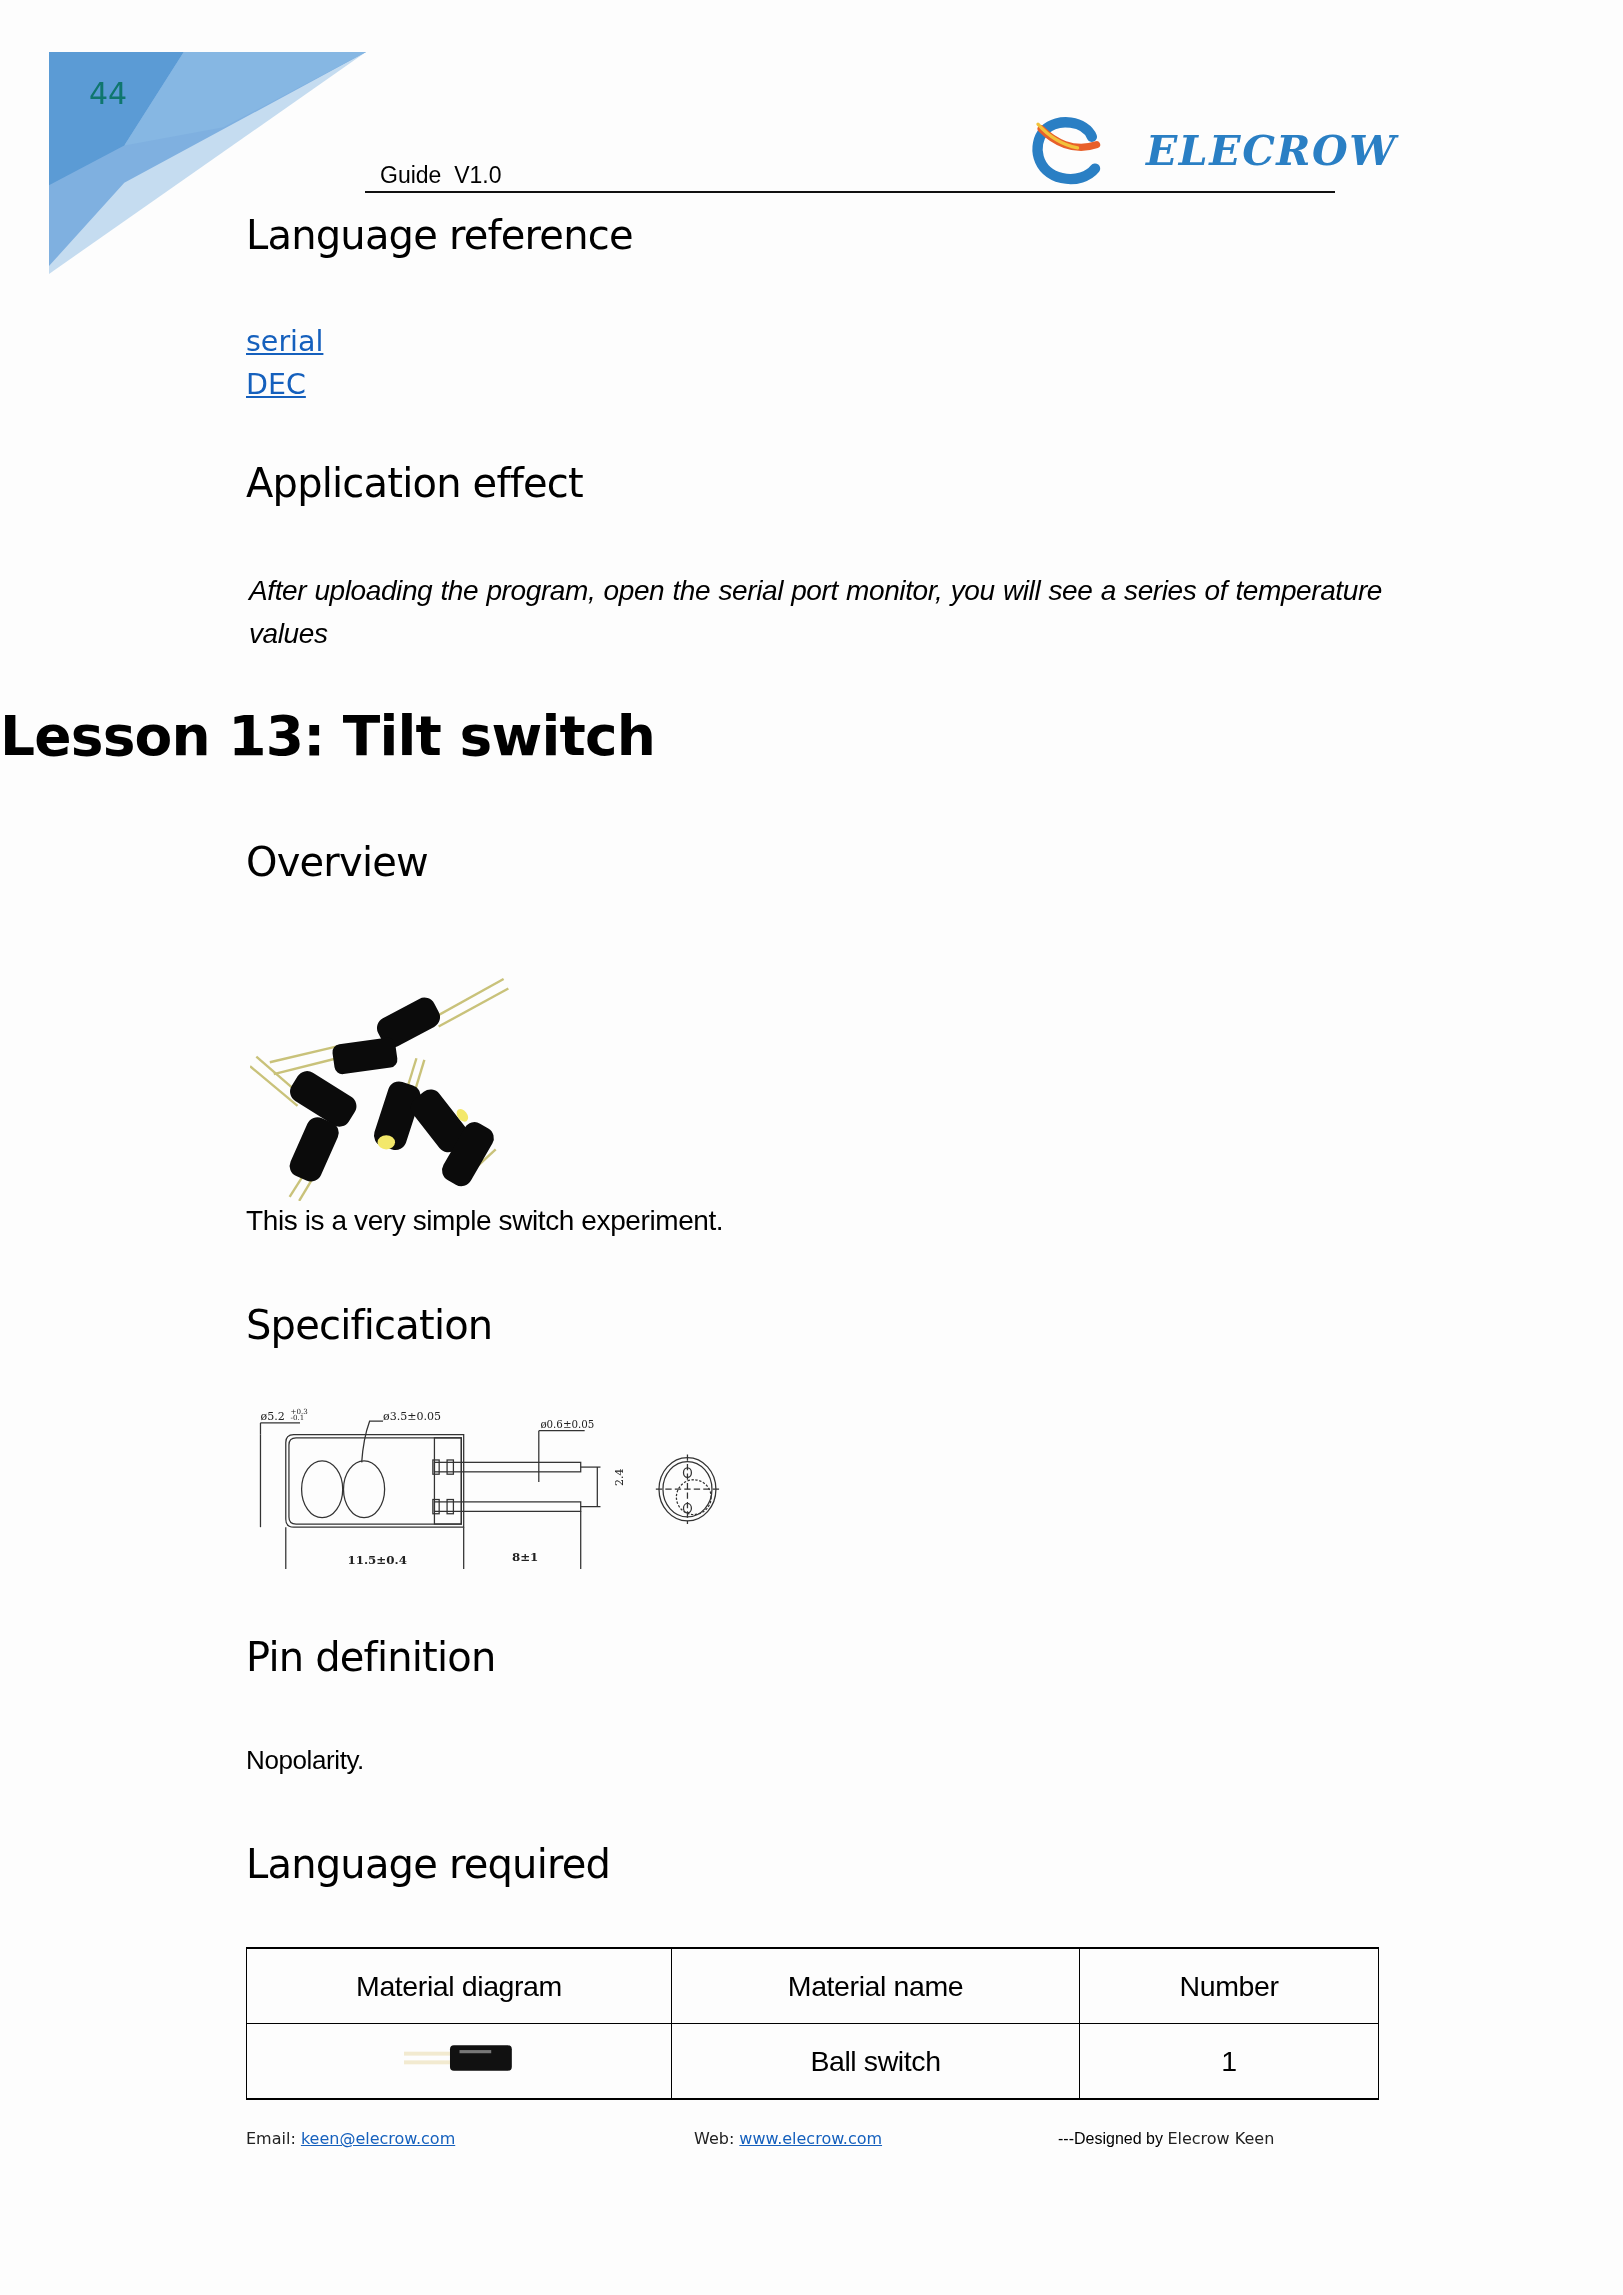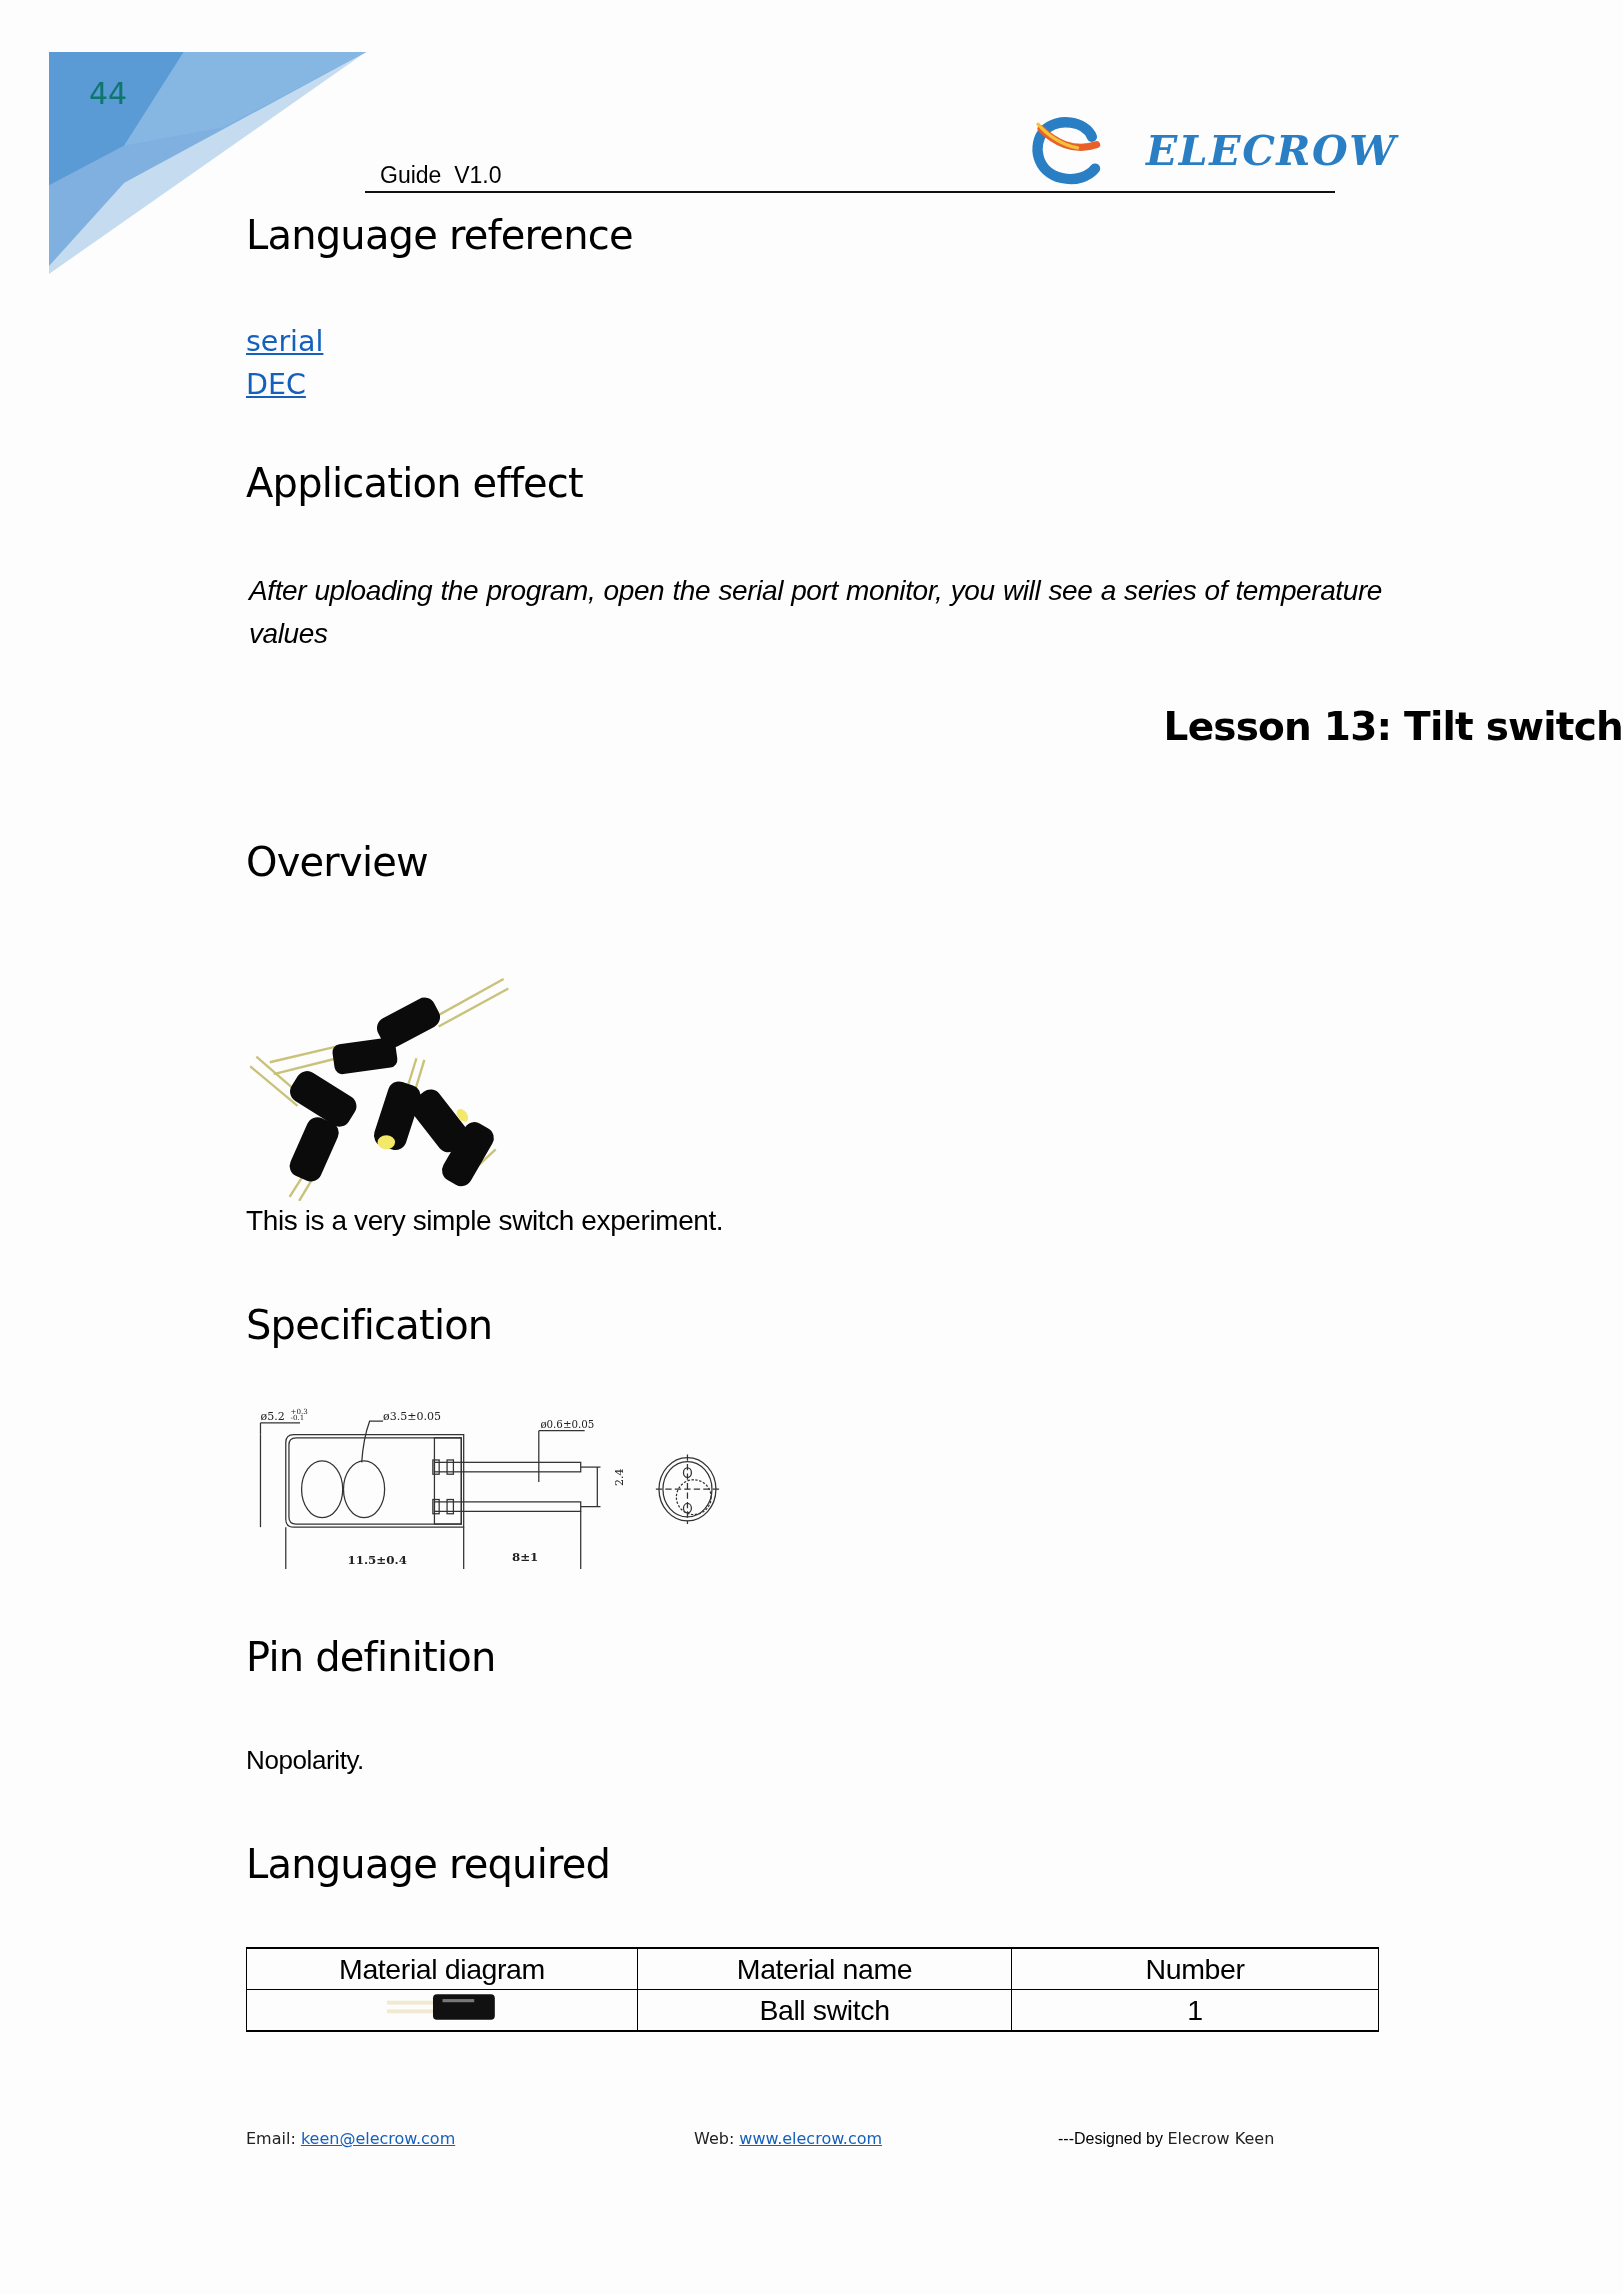--- a/index.html
+++ b/index.html
@@ -11,28 +11,28 @@
   .abs { position:absolute; }
   .corner { left:49px; top:52px; width:317px; height:222px; }
   .page-num { left:89px; top:76px; font-size:30px; color:#0f766e; font-family:"DejaVu Sans", sans-serif; }
   .guide { left:380px; top:162px; font-size:23px; }
   .header-line { left:365px; top:191px; width:970px; height:2.4px; background:#111; }
   .logo { left:1030px; top:113px; width:301px; height:73px; }
   .logo-text { font-family:"DejaVu Serif", serif; font-style:italic; font-weight:bold; font-size:41px; color:#2a7fc4; letter-spacing:1.6px;margin-left:40px; }
   .h2 { left:246px; font-size:40px; font-family:"DejaVu Sans", sans-serif; font-weight:normal; letter-spacing:-0.8px; }
   .link { left:246px; font-size:28.5px; color:#1560bd; text-decoration:underline; font-family:"DejaVu Sans", sans-serif; cursor:pointer; }
   .para { left:249px; width:1133px; font-size:28px; line-height:43px; text-align:justify; text-align-last:left; letter-spacing:-0.4px;font-style:italic; }
-  .lesson { left:0; width:1623px; top:704px; text-align:right; font-size:39px; font-weight:bold; font-family:"DejaVu Sans", sans-serif; letter-spacing:-0.8px; }
+  .lesson { left:0; width:1623px; top:704px; text-align:left; font-size:55px; font-weight:bold; font-family:"DejaVu Sans", sans-serif; letter-spacing:-0.8px; }
   .photo { left:250px; top:971px; width:317px; height:230px; }
   .diagram { left:252px; top:1407px; width:523px; height:170px; }
   table.hw {
     position:absolute; left:246px; top:1947px; width:1133px; border-collapse:collapse;
     font-size:28.5px; letter-spacing:-0.4px;
   }
-  table.hw td { border:1.6px solid #000; height:40px; text-align:center; padding:0;margin-left:7px; }
+  table.hw td { border:1.6px solid #000; height:40px; text-align:center; padding:17px;margin-left:7px; }
   table.hw tr:first-child td { border-top-width:2.4px; }
   table.hw tr:last-child td { border-bottom-width:2.4px; }
   .footer { top:2129px; font-size:16px; font-family:"DejaVu Sans", sans-serif; color:#222; }
   .footer a { color:#1560bd; text-decoration:underline; }
 </style>
 </head>
 <body>
 
 <svg class="abs corner" viewBox="0 0 400 280">
   <polygon points="0,0 400,0 0,280" fill="#c5dcf0"></polygon>

